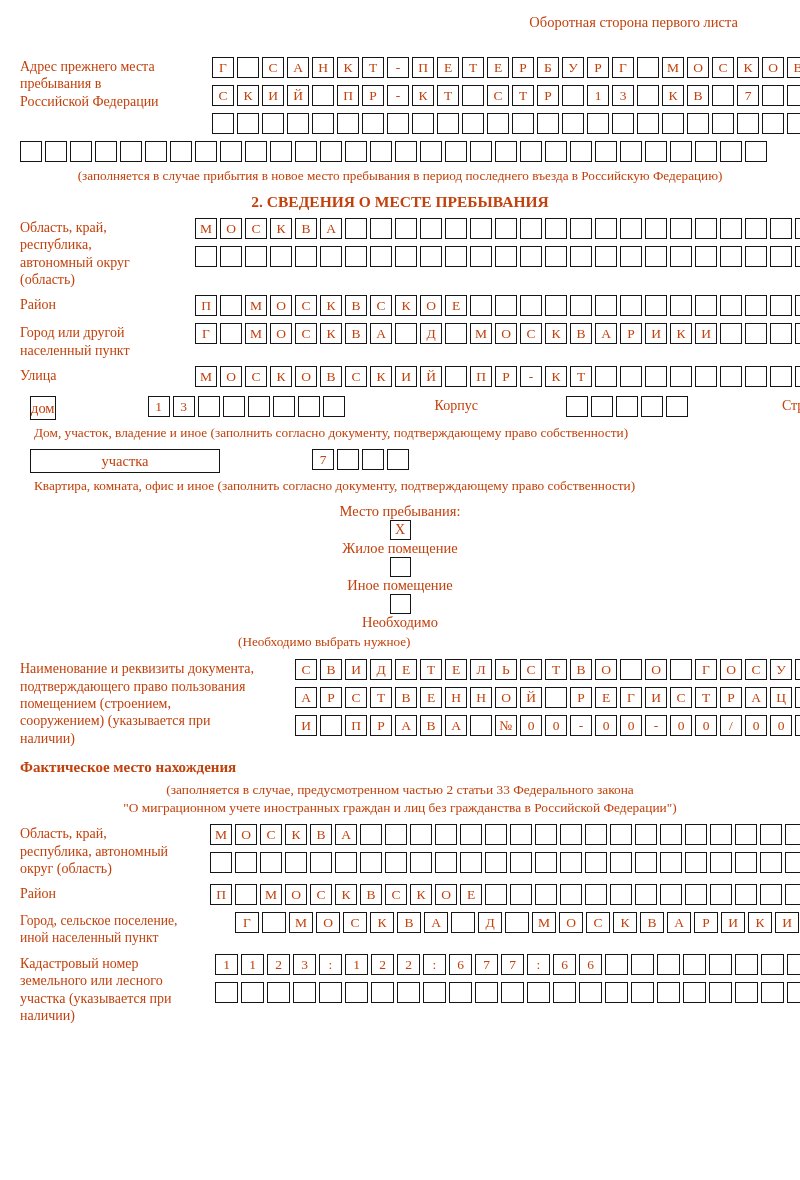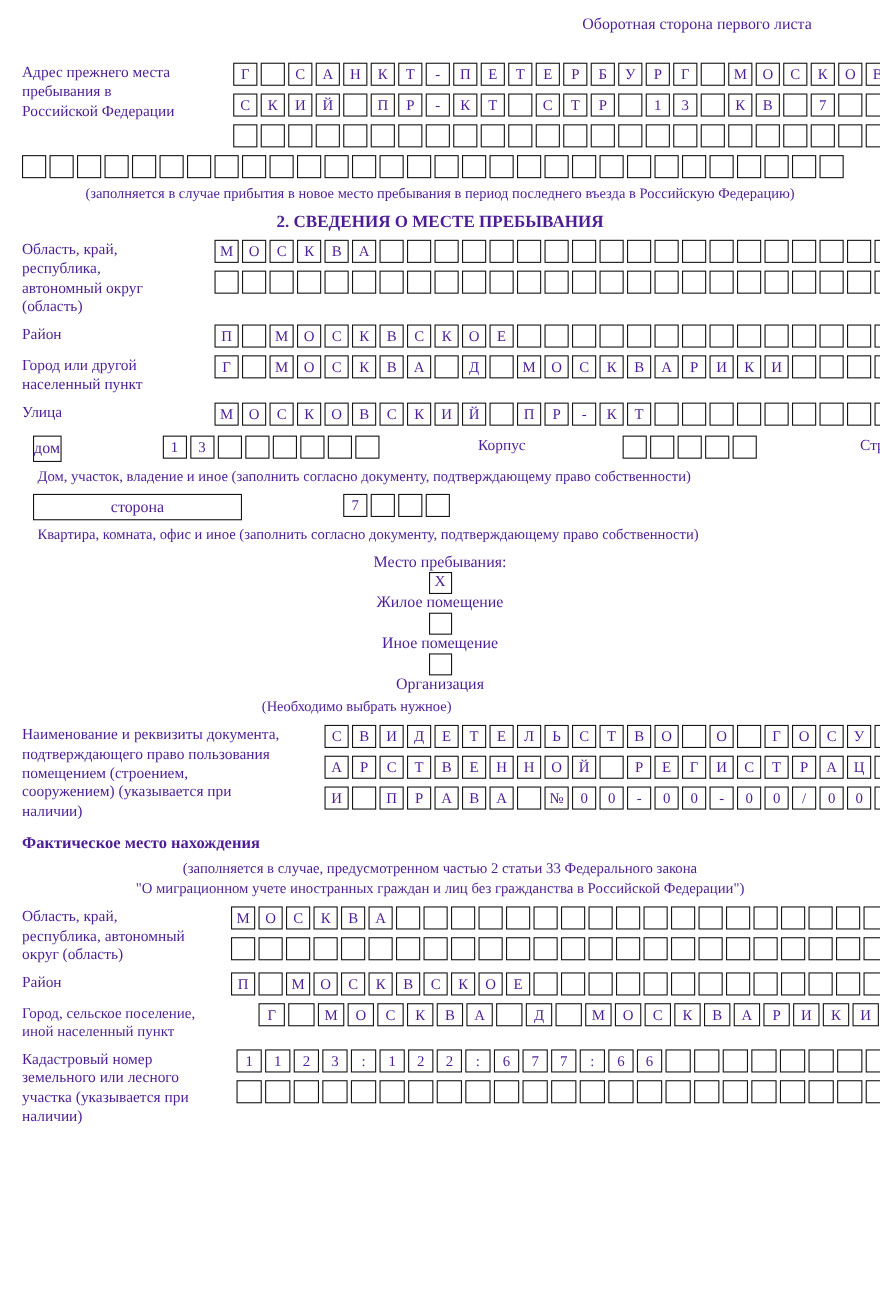--- a/index.html
+++ b/index.html
@@ -1,18 +1,18 @@
 <!DOCTYPE html>
 <html><head>
 <meta charset="utf-8">
 <style>
   html,body{margin:0;padding:0;background:#fff;}
   .page{
     position:relative;width:800px;height:1180px;overflow:hidden;
-    background:#fff;color:#4c1d95;
+    background:#fff;color:#c2410c;
     font-family:"Liberation Serif","DejaVu Serif",serif;
     box-sizing:border-box;padding:14px 20px 0 20px;
   }
   .hdr-note{text-align:right;padding-right:42px;font-size:14.5px;}
   .frow{display:flex;align-items:flex-start;margin-top:7px;gap:40px;}
   .frow.vcenter{}
   .lbl{flex:none;font-size:14px;line-height:1.24;padding-top:1px;}
   .rows{display:flex;flex-direction:column;gap:7px;}
   .cells{display:flex;gap:3px;flex-wrap:nowrap;}
   .cell{
@@ -358,21 +358,21 @@
     <div class="cells">
         <span class="cell">1</span>
         <span class="cell"></span>
         <span class="cell"></span>
         <span class="cell"></span>
       </div>
   </div>
   <div class="cap">Дом, участок, владение и иное (заполнить согласно документу, подтверждающему право собственности)</div>
 
   <div class="frow vcenter" style="margin-top:8px;">
-    <div class="txtbox" style="width:190px;margin-left:10px;">сторона</div>
+    <div class="txtbox" style="width:190px;margin-left:10px;">участка</div>
     <div style="width:12px;flex:none;"></div>
     <div class="cells">
         <span class="cell">7</span>
         <span class="cell"></span>
         <span class="cell"></span>
         <span class="cell"></span>
       </div>
   </div>
   <div class="cap">Квартира, комната, офис и иное (заполнить согласно документу, подтверждающему право собственности)</div>
 
@@ -382,21 +382,21 @@
     <span class="chk">X</span>
     <span class="gap-s"></span>
     <span>Жилое помещение</span>
     <span class="gap-m"></span>
     <span class="chk"></span>
     <span class="gap-m"></span>
     <span>Иное помещение</span>
     <span class="gap-l"></span>
     <span class="chk"></span>
     <span class="gap-l"></span>
-    <span>Организация</span>
+    <span>Необходимо</span>
   </div>
   <div class="choose-note">(Необходимо выбрать нужное)</div>
 
   <div class="frow" style="margin-top:9px;">
     <div class="lbl w235">Наименование и реквизиты документа, подтверждающего право пользования помещением (строением, сооружением) (указывается при наличии)</div>
     <div class="rows">
       <div class="cells">
           <span class="cell">С</span>
           <span class="cell">В</span>
           <span class="cell">И</span>

